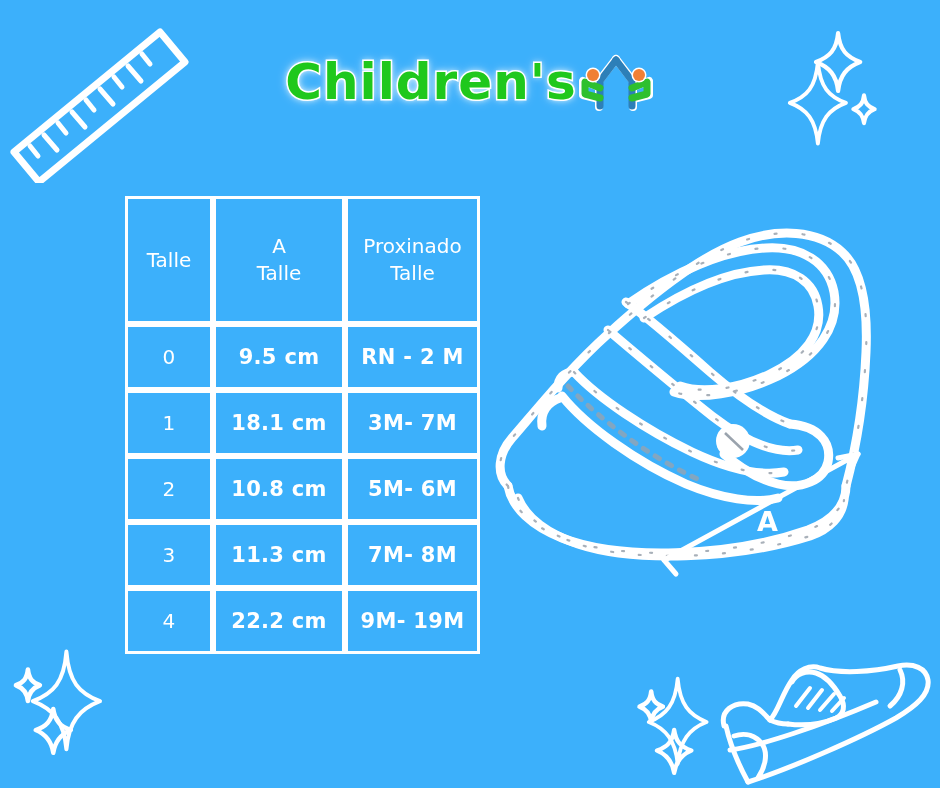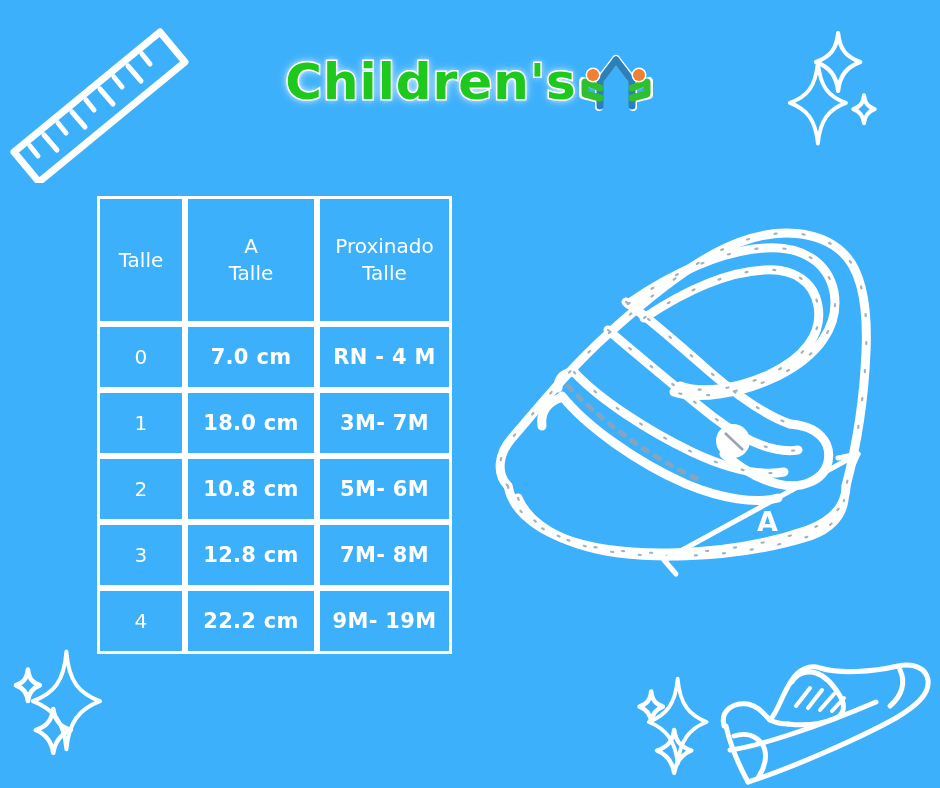--- a/index.html
+++ b/index.html
@@ -37,21 +37,21 @@
     paint-order:stroke fill;
     text-shadow:
        0 0 6px rgba(255,255,255,.95),
        0 0 12px rgba(255,255,255,.55);
     white-space:nowrap;
   }
   #brand-logo-icon{width:78px;height:62px;display:block;flex:0 0 auto;}
 
   
   #size-table-wrap{
-    position:absolute;left:97px;top:196px;width:355px;height:424px;
+    position:absolute;left:125px;top:196px;width:355px;height:424px;
   }
   #size-table{
     width:100%;height:100%;
     border-collapse:separate;
     border-spacing:0;
     table-layout:fixed;
   }
   #size-table col.c-talle{width:88px;}
   #size-table col.c-largo{width:132px;}
   #size-table col.c-meses{width:135px;}
@@ -216,36 +216,36 @@
           </th>
           <th>
             <span class="hline">Proxinado</span>
             <span class="hline">Talle</span>
           </th>
         </tr>
       </thead>
       <tbody>
         <tr>
           <td class="col-talle">0</td>
-          <td>7.0 cm</td>
-          <td>RN - 4 M</td>
+          <td>9.5 cm</td>
+          <td>RN - 2 M</td>
         </tr>
         <tr>
           <td class="col-talle">1</td>
-          <td>18.0 cm</td>
+          <td>18.1 cm</td>
           <td>3M- 7M</td>
         </tr>
         <tr>
           <td class="col-talle">2</td>
           <td>10.8 cm</td>
           <td>5M- 6M</td>
         </tr>
         <tr>
           <td class="col-talle">3</td>
-          <td>12.8 cm</td>
+          <td>11.3 cm</td>
           <td>7M- 8M</td>
         </tr>
         <tr>
           <td class="col-talle">4</td>
           <td>22.2  cm</td>
           <td>9M- 19M</td>
         </tr>
       </tbody>
     </table>
   </div>

